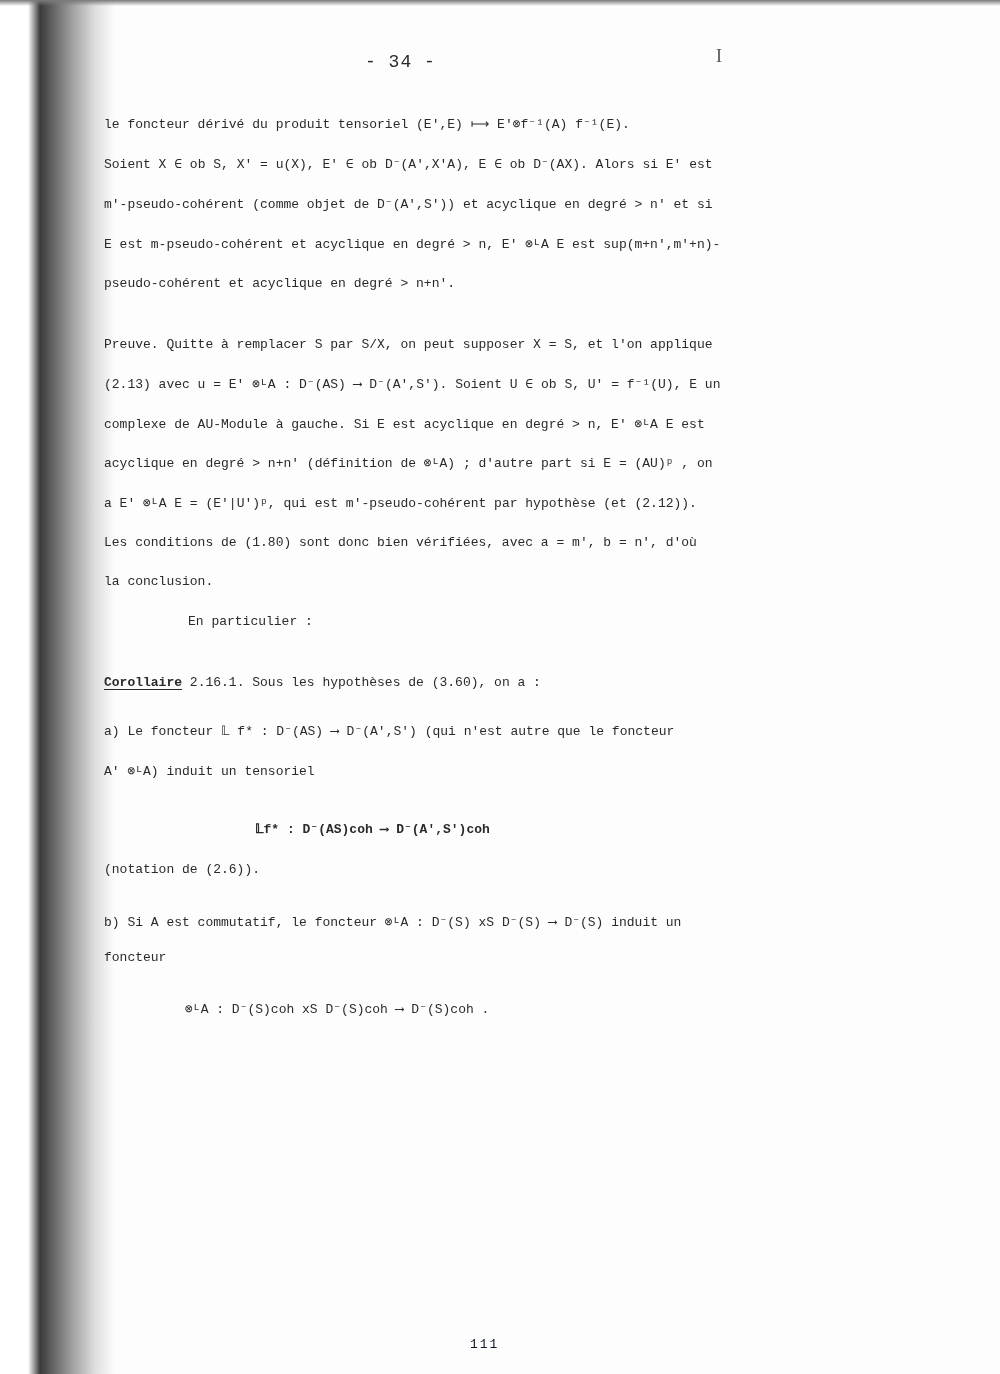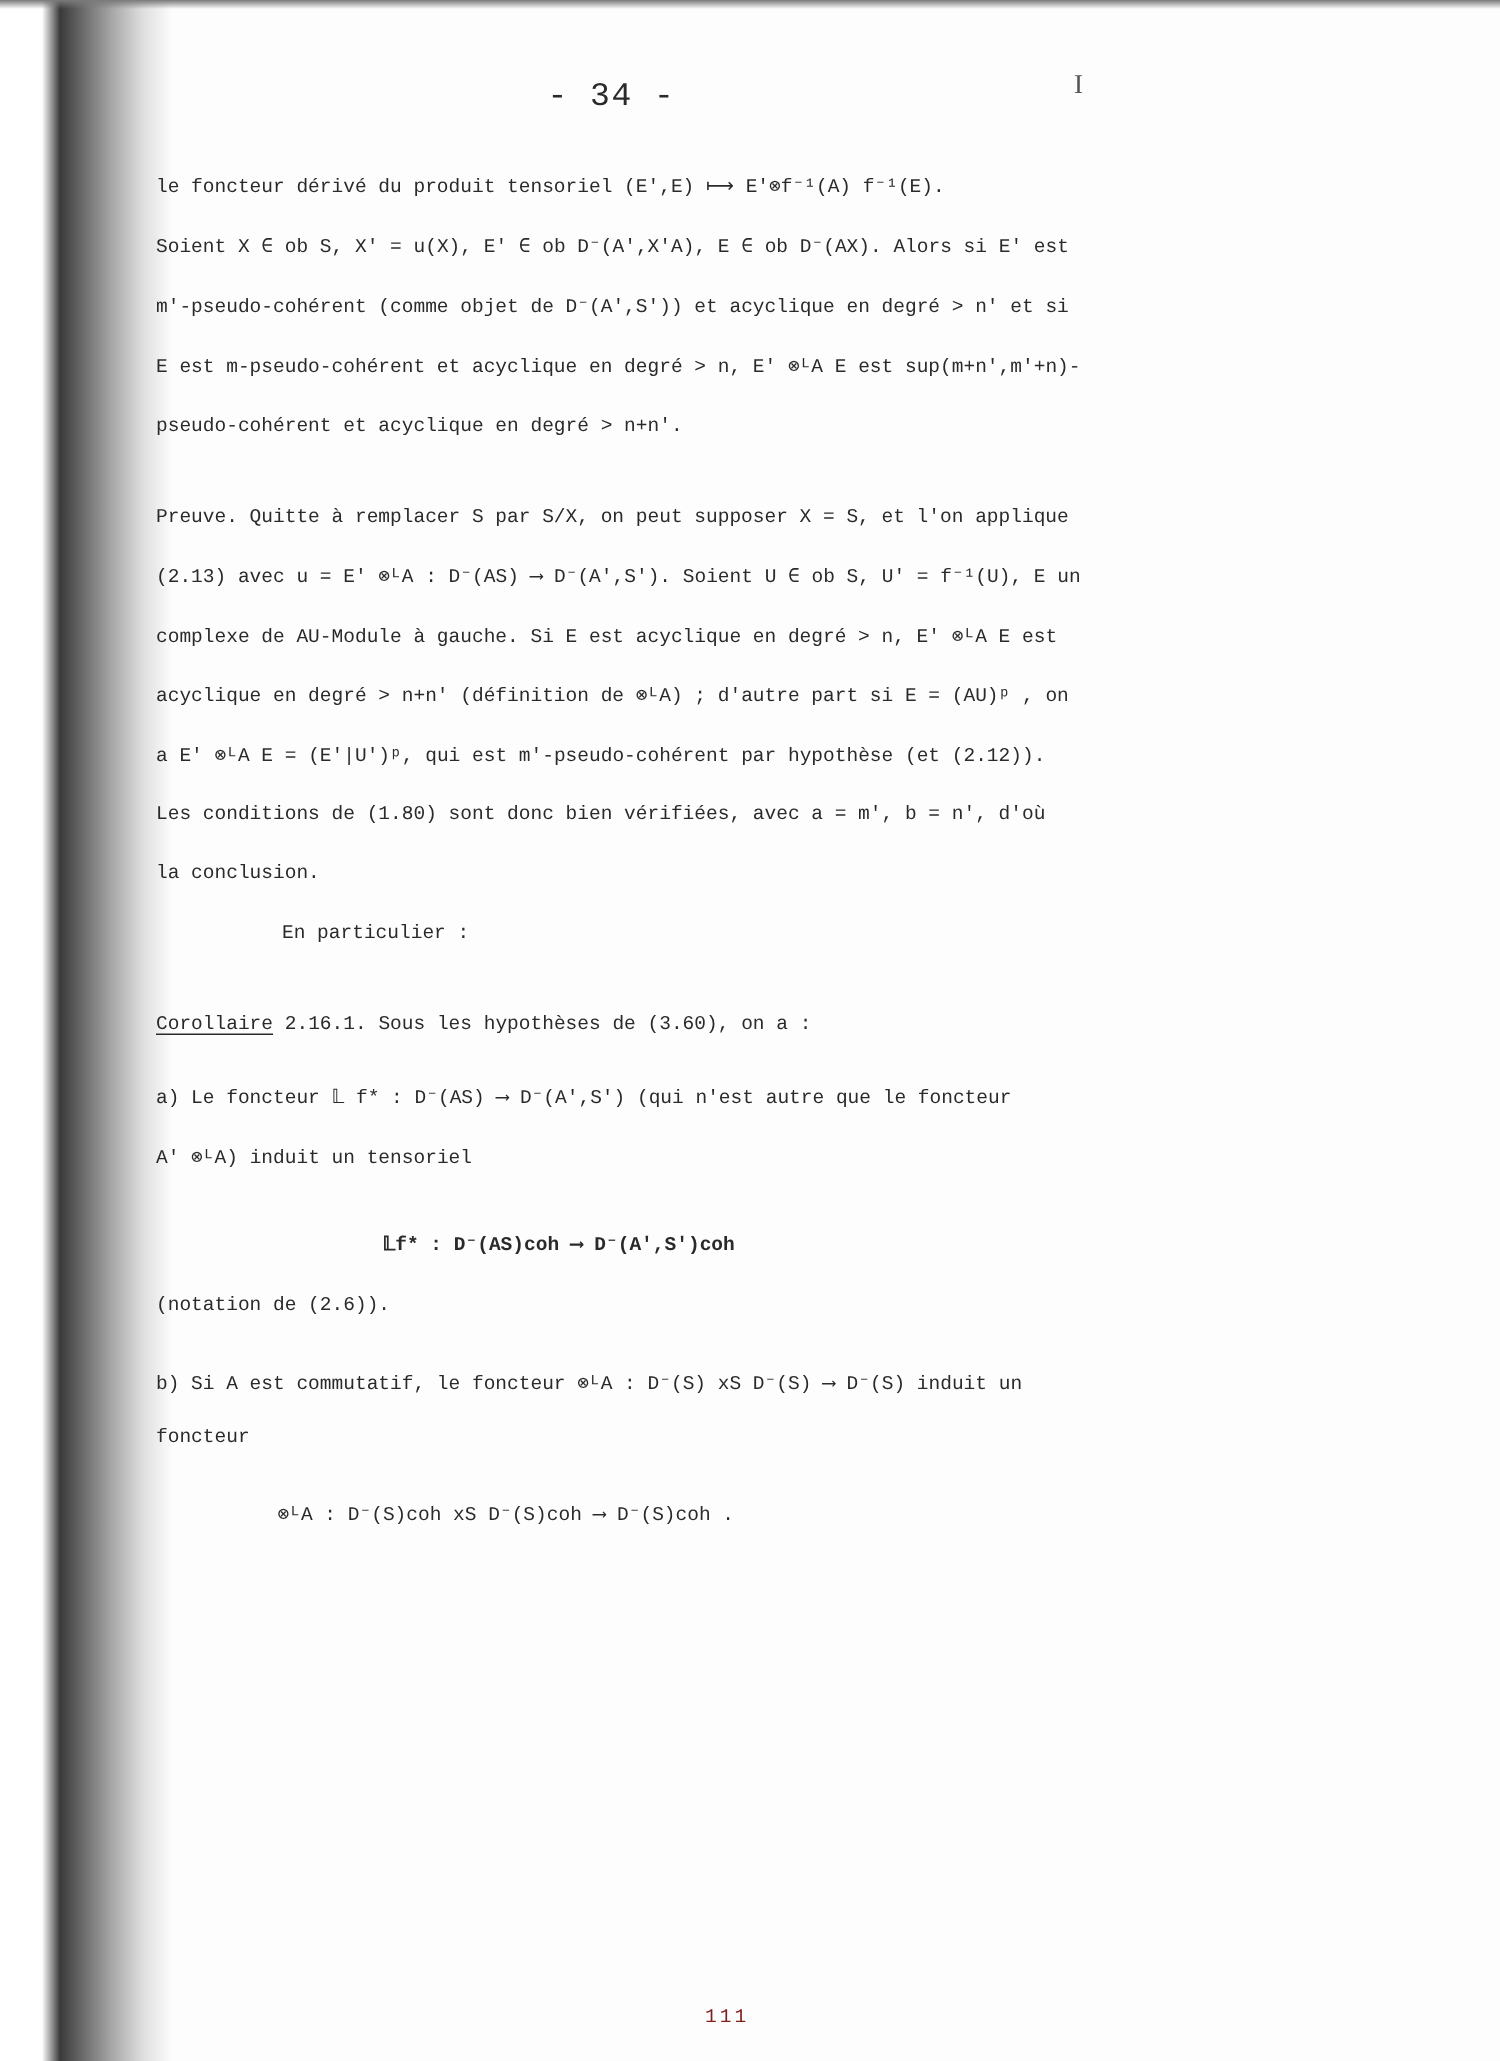--- a/index.html
+++ b/index.html
@@ -11,33 +11,33 @@
   }
   .left-shadow {
     position: absolute; left: 0; top: 0; width: 115px; height: 1374px;
     background: linear-gradient(to right, #ffffff 0px, #ffffff 28px, #3a3a3a 40px, #6a6a6a 55px, #a8a8a8 75px, #dedede 95px, rgba(253,253,253,0) 115px);
   }
   .top-edge {
     position: absolute; left: 0; top: 0; width: 1000px; height: 6px;
     background: linear-gradient(to bottom, #7a7a7a, rgba(253,253,253,0));
   }
   .page-number {
-    position: absolute; top: 52px; left: 365px; font-size: 22px; letter-spacing: 1px;
+    position: absolute; top: 52px; left: 365px; font-size: 18px; letter-spacing: 1px;
   }
   .roman-mark {
     position: absolute; top: 46px; left: 716px; font-size: 18px; font-family: "Liberation Serif", serif; color: #555;
   }
   .footer-mark {
-    position: absolute; top: 1337px; left: 470px; font-size: 13px; color: #7f1d1d; letter-spacing: 2px;
+    position: absolute; top: 1337px; left: 470px; font-size: 13px; color: #0f172a; letter-spacing: 2px;
   }
   .line {
     position: absolute; left: 104px; font-size: 13px; white-space: nowrap; line-height: 20px;
   }
   .u { text-decoration: underline; text-underline-offset: 3px; }
-  .b { font-weight: normal; margin-top: 30px; }
+  .b { font-weight: bold; margin-top: 30px; }
   .indent1 { left: 188px; }
   .formula1 { left: 255px; font-weight: bold; }
   .formula2 { left: 185px; }
 </style>
 </head>
 <body>
 
 <div class="left-shadow"></div>
 <div class="top-edge"></div>
 

